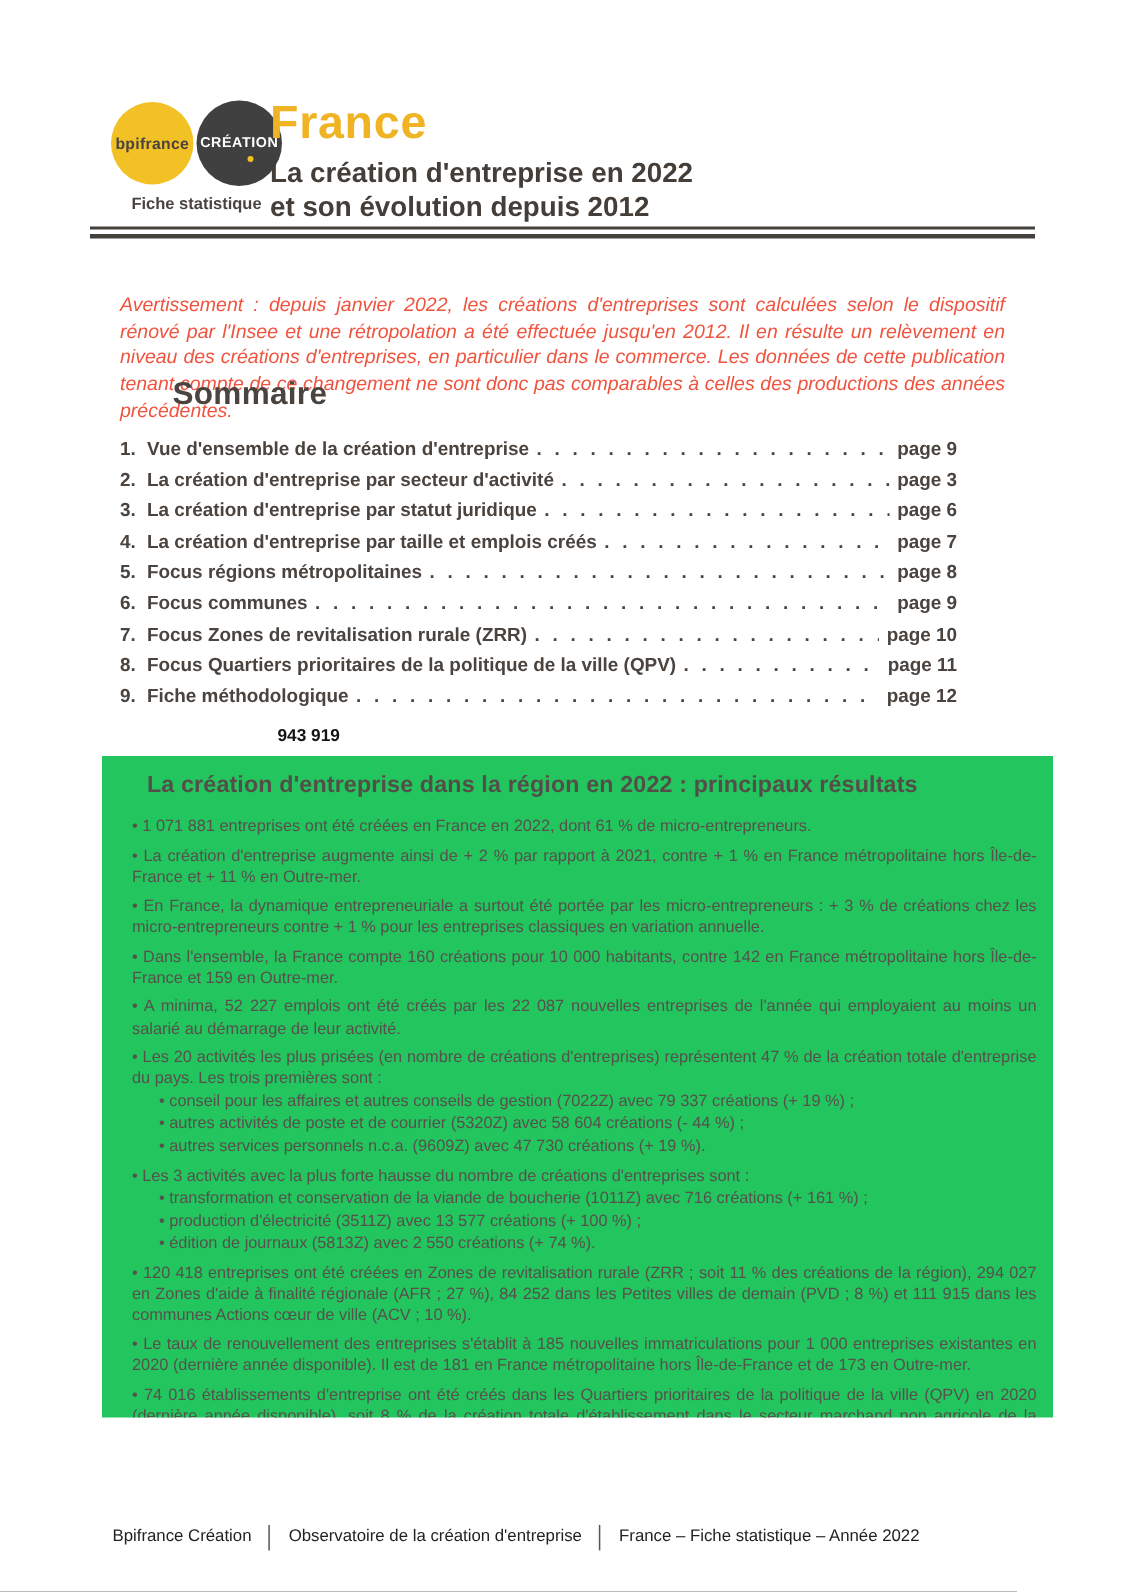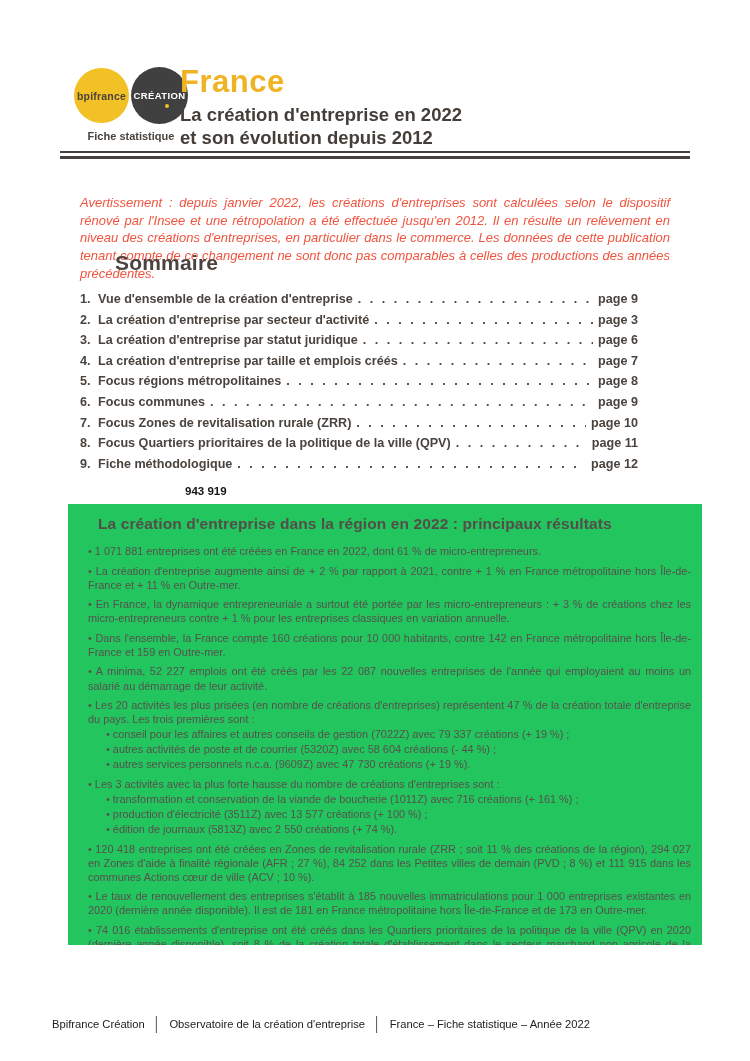--- a/index.html
+++ b/index.html
@@ -36,21 +36,21 @@
   .stray-value{position:absolute;left:185px;top:485px;font-size:11.5px;font-weight:bold;color:#141414;}
   
   .results-box{position:absolute;left:68px;top:504px;width:634px;height:441px;background:#22c55e;
     box-sizing:border-box;padding:8px 11px 8px 20px;overflow:hidden;}
   .box-title{color:#544E49;font-weight:bold;font-size:15.5px;letter-spacing:0.1px;margin:3px 0 11px 10px;}
   .bullet{font-size:10.9px;line-height:1.29;color:#57514C;text-align:justify;margin:0 0 5.5px 0;}
   .sub-bullet{font-size:10.9px;line-height:1.29;color:#57514C;margin:1px 0 1px 18px;text-align:left;}
   .bullet-group{margin:0 0 5.5px 0;}
   .bullet-group .bullet{margin-bottom:1px;}
   
-  .footer{position:absolute;left:52px;top:1016px;font-size:11.2px;color:#222222;display:flex;align-items:center;}
+  .footer{position:absolute;left:75px;top:1016px;font-size:11.2px;color:#222222;display:flex;align-items:center;}
   .footer .sep{color:#555555;font-size:14px;padding:0 8px;font-weight:normal;}
 </style>
 </head>
 <body>
 
 <div class="page">
 
   <div class="logo-wrap">
     <div class="logo-circles">
       <div class="circle circle-yellow">

